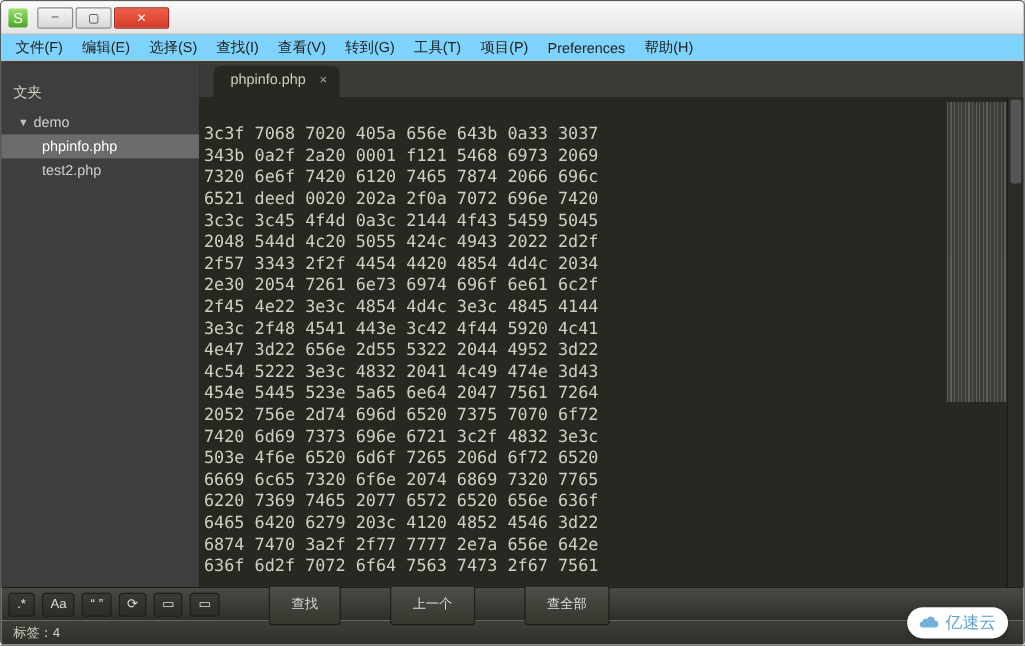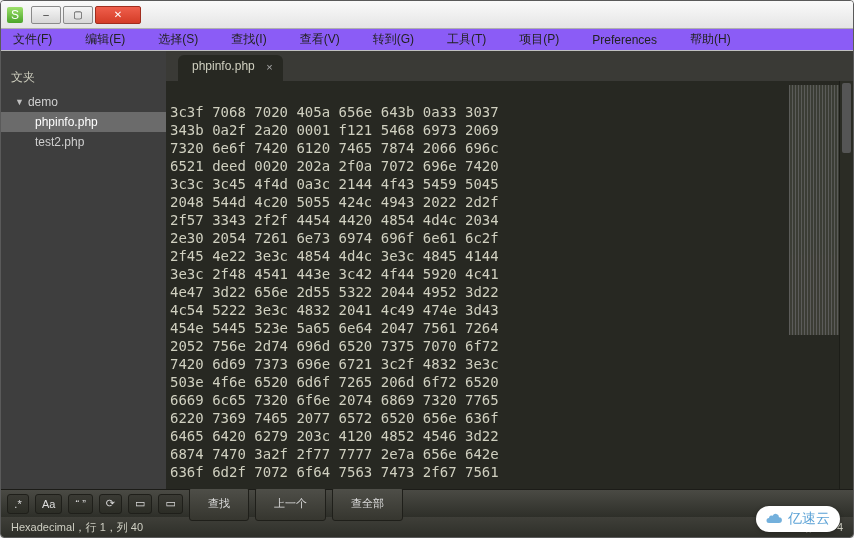--- a/index.html
+++ b/index.html
@@ -7,21 +7,21 @@
 
   
   .titlebar { height: 28px; background: linear-gradient(#fafafa,#e5e5e5); display: flex; align-items: center; padding: 0 6px; border-bottom: 1px solid #b0b0b0; }
   .titlebar .app-icon { width:16px;height:16px;margin-right:6px;display:flex;align-items:center;justify-content:center;font-size:12px;background:linear-gradient(#9de06a,#4aa52a);border-radius:2px;color:#fff; }
   .titlebar .title-text { font-size: 12px; color: #333; flex:1; }
   .win-btns { display:flex; gap:0; }
   .win-btn { width:30px;height:18px;border:1px solid #8a8a8a;background:linear-gradient(#f5f5f5,#d7d7d7);border-radius:2px;margin-left:2px;display:flex;align-items:center;justify-content:center;font-size:10px;color:#333;cursor:pointer; }
   .win-btn.close { background:linear-gradient(#ef5f4c,#d43c27);color:#fff;border-color:#a02d1e;width:46px; }
 
   
-  .menubar { height: 22px; background:#8b5cf6; display:flex; align-items:center; padding:0 6px; gap:21px; border-bottom:1px solid #c0c0c0; font-size:12px; color:#222; }
+  .menubar { height: 22px; background:#7dd3fc; display:flex; align-items:center; padding:0 6px; gap:4px; border-bottom:1px solid #c0c0c0; font-size:12px; color:#222; }
   .menu-item { padding:2px 6px; cursor:pointer; }
 
   
   .workspace { display:flex; height: calc(100% - 28px - 22px - 28px - 20px); background:#272822; }
 
   
   .sidebar { width:165px; background:#3e3e3e; color:#cfcfcf; font-size:12px; display:flex; flex-direction:column; }
   .sidebar-header { padding:6px 10px; color:#d0d0c0;margin-top:12px; }
   .folder-row { padding:3px 10px 3px 14px; display:flex;align-items:center;gap:4px; }
   .folder-arrow { color:#bfbfbf; font-size:9px; }
@@ -37,21 +37,21 @@
   .code-area { flex:1; display:flex; overflow:hidden; position:relative; background:#272822; }
   .gutter { width:50px; text-align:right; padding:6px 10px 6px 0; color:#8f908a; font-family:Consolas,monospace; font-size:14px; line-height:18px; }
   .code { flex:1; padding:22px 0 6px 4px; color:#d0d0c0; font-family:Consolas,monospace; font-size:14px; line-height:18px; white-space:pre; }
   .minimap { position:absolute; top:4px; right:10px; width:54px; height:250px; background:repeating-linear-gradient(90deg,#888 0 1px, transparent 1px 3px), #4e4f46; opacity:.55; }
   .vscroll { position:absolute; top:0; right:0; width:14px; bottom:0; background:#2b2c25; border-left:1px solid #1c1d18;}
   .vscroll::after{content:"";position:absolute;top:2px;left:2px;right:2px;height:70px;background:#555;border-radius:2px;}
 
   
   .findbar { height:28px; background:linear-gradient(#4a4a44,#2e2f29); display:flex; align-items:center; padding:0 6px; gap:6px; border-top:1px solid #1c1c18; }
   .fb-btn { height:20px; min-width:22px; padding:0 6px; background:linear-gradient(#4f4f49,#36362f); border:1px solid #1f1f1a; border-radius:3px; color:#ddd; font-size:11px; display:flex; align-items:center; justify-content:center; cursor:pointer; }
-  .fb-btn.wide { padding:16px 18px; }
+  .fb-btn.wide { padding:16px 18px;margin-left:35px; }
   .fb-btn.dark { background:linear-gradient(#3a3a34,#2c2d26); }
   .search-select { flex:1; display:flex; align-items:center; }
   .search-input { flex:1; height:20px; background:linear-gradient(#efefe8,#e3e3db); border:1px solid #74746c; border-right:none; border-top-left-radius:3px;border-bottom-left-radius:3px; padding:0 8px; font-size:12px; color:#222; outline:none; }
   .search-dd { width:20px;height:20px;background:linear-gradient(#efefe8,#d7d7cf);border:1px solid #74746c;border-top-right-radius:3px;border-bottom-right-radius:3px;display:flex;align-items:center;justify-content:center;font-size:9px;color:#555;cursor:pointer;}
 
   
   .statusbar { height:20px; background:linear-gradient(#3f3f39,#2e2f29); color:#cfcfc3; font-size:11px; display:flex; align-items:center; padding:0 10px; justify-content:space-between; }
 
   
   .watermark { position:absolute; right:14px; bottom:6px; background:#fff; color:#5ba2d6; font-size:14px; padding:4px 10px 4px 8px; border-radius:16px; display:flex; align-items:flex-start; gap:4px; box-shadow:0 1px 4px rgba(0,0,0,.3); font-weight:500;}
@@ -136,21 +136,20 @@
   <div class="fb-btn dark">“ ”</div>
   <div class="fb-btn dark">⟳</div>
   <div class="fb-btn dark">▭</div>
   <div class="fb-btn dark">▭</div>
   <div class="fb-btn wide">查找</div>
   <div class="fb-btn wide">上一个</div>
   <div class="fb-btn wide">查全部</div>
 </div>
 
 <div class="statusbar">
-  <span>Hexadecimal，行 1，列 40</span>
   <span>标签：4</span>
 </div>
 
 <div class="watermark">
   <svg viewBox="0 0 24 18">
       <path fill="#5ba2d6" d="M18 8a4 4 0 0 0-7.6-1.7A3 3 0 0 0 6 9a3 3 0 0 0 0 6h12a3.5 3.5 0 0 0 0-7Z" opacity=".85"></path>
     </svg>
   <span>亿速云</span>
 </div>
 

